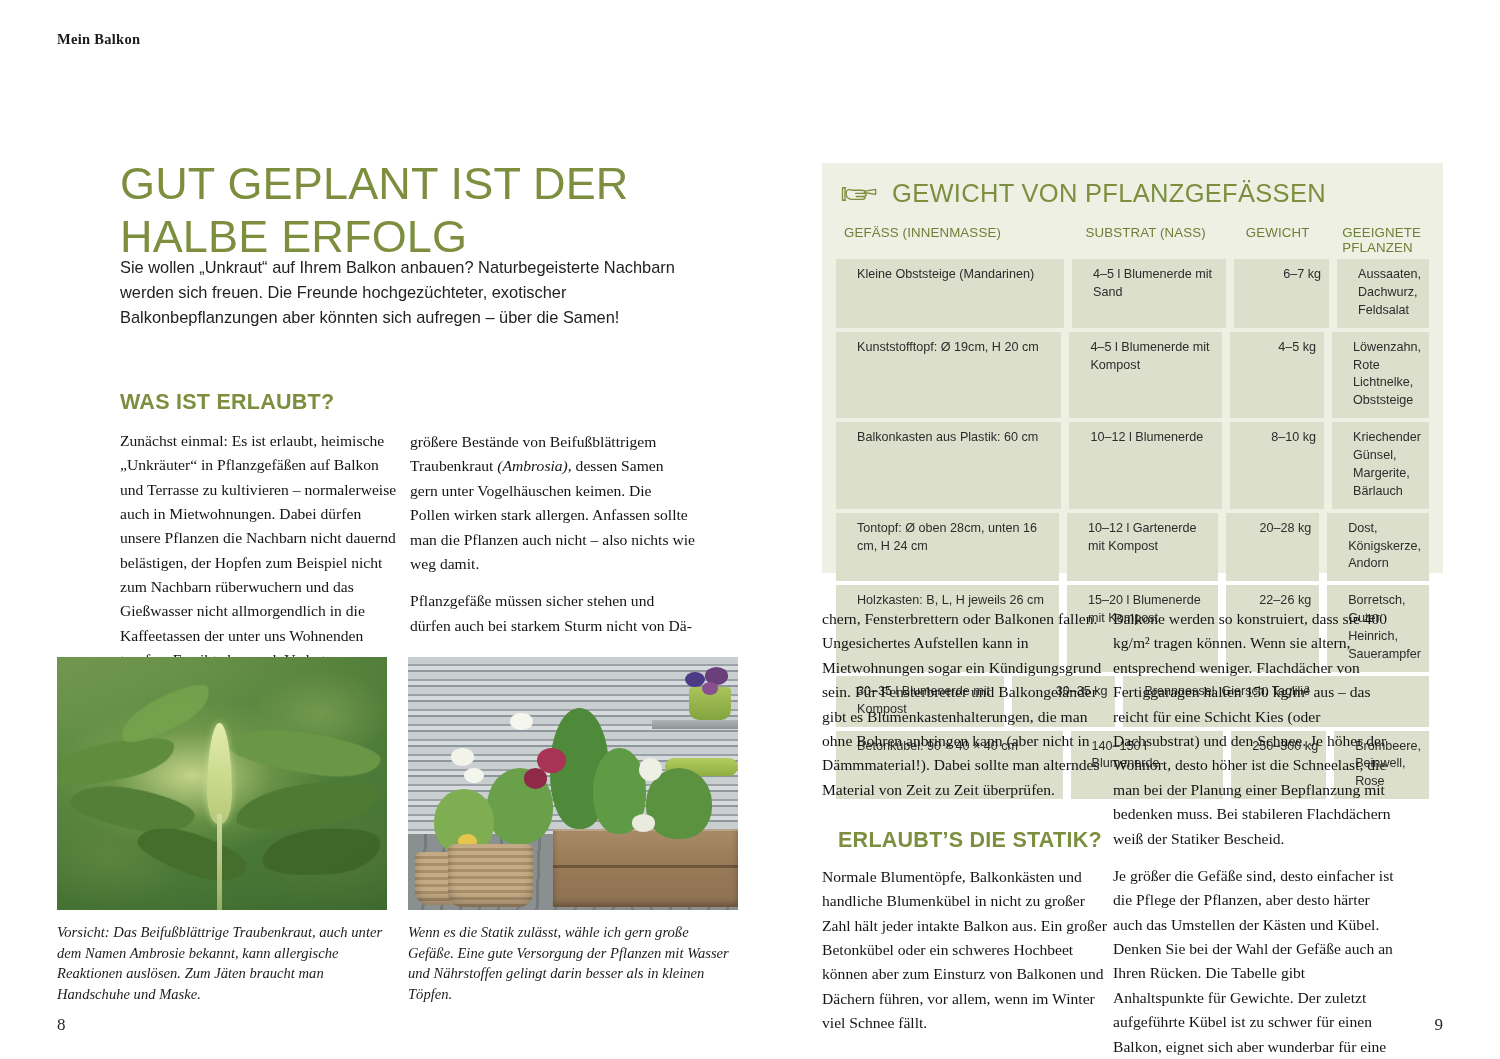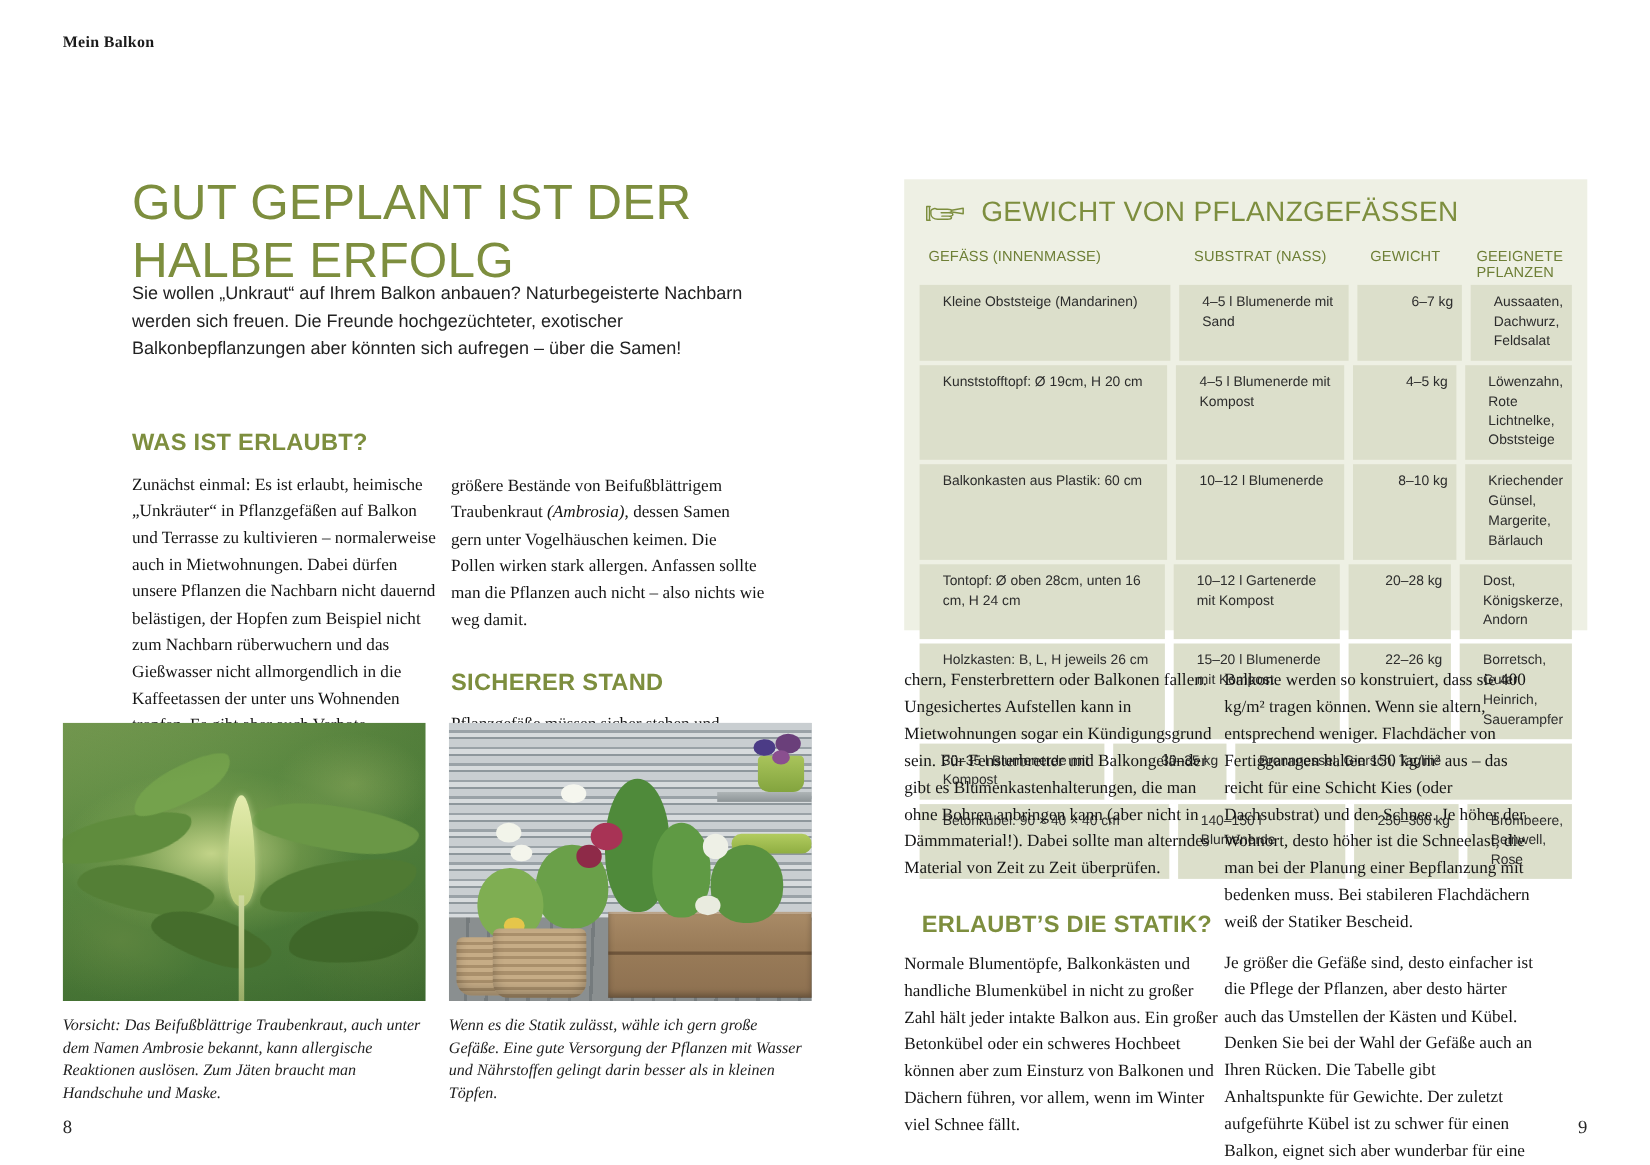--- a/index.html
+++ b/index.html
@@ -199,21 +199,20 @@
 
   <div class="lede">Sie wollen „Unkraut“ auf Ihrem Balkon anbauen? Naturbegeisterte Nachbarn werden sich freuen. Die Freunde hochgezüchteter, exotischer Balkonbepflanzungen aber könnten sich aufregen – über die Samen!</div>
 
   <div class="col col-a">
     <h2 class="sub">WAS IST ERLAUBT?</h2>
     <p class="body">Zunächst einmal: Es ist erlaubt, heimische „Unkräuter“ in Pflanzgefäßen auf Balkon und Terrasse zu kultivieren – normalerweise auch in Mietwohnungen. Dabei dürfen unsere Pflanzen die Nachbarn nicht dauernd belästigen, der Hopfen zum Beispiel nicht zum Nachbarn rüberwuchern und das Gießwasser nicht allmorgendlich in die Kaffeetassen der unter uns Wohnenden tropfen. Es gibt aber auch Verbote, beispielsweise</p>
   </div>
 
   <div class="col col-b">
     <p class="body"><span>größere Bestände von Beifußblättrigem Traubenkraut </span><em>(Ambrosia)</em><span>, dessen Samen gern unter Vogelhäuschen keimen. Die Pollen wirken stark allergen. Anfassen sollte man die Pflanzen auch nicht – also nichts wie weg damit.</span></p>
-    <h2 class="sub">SICHERER STAND</h2>
     <p class="body">Pflanzgefäße müssen sicher stehen und dürfen auch bei starkem Sturm nicht von Dä-</p>
   </div>
 
   <div class="photo photo-1">
     <div class="amb">
       <div class="leaf" style="left:-4%;top:34%;width:40%;height:15%;background:#5f8c3d;transform:rotate(-12deg)"></div>
       <div class="leaf" style="left:4%;top:52%;width:38%;height:16%;background:#547f36;transform:rotate(10deg)"></div>
       <div class="leaf" style="left:52%;top:30%;width:46%;height:16%;background:#6a9746;transform:rotate(8deg)"></div>
       <div class="leaf" style="left:54%;top:50%;width:44%;height:17%;background:#4f7a33;transform:rotate(-9deg)"></div>
       <div class="leaf" style="left:18%;top:16%;width:30%;height:13%;background:#74a24c;transform:rotate(-28deg)"></div>

